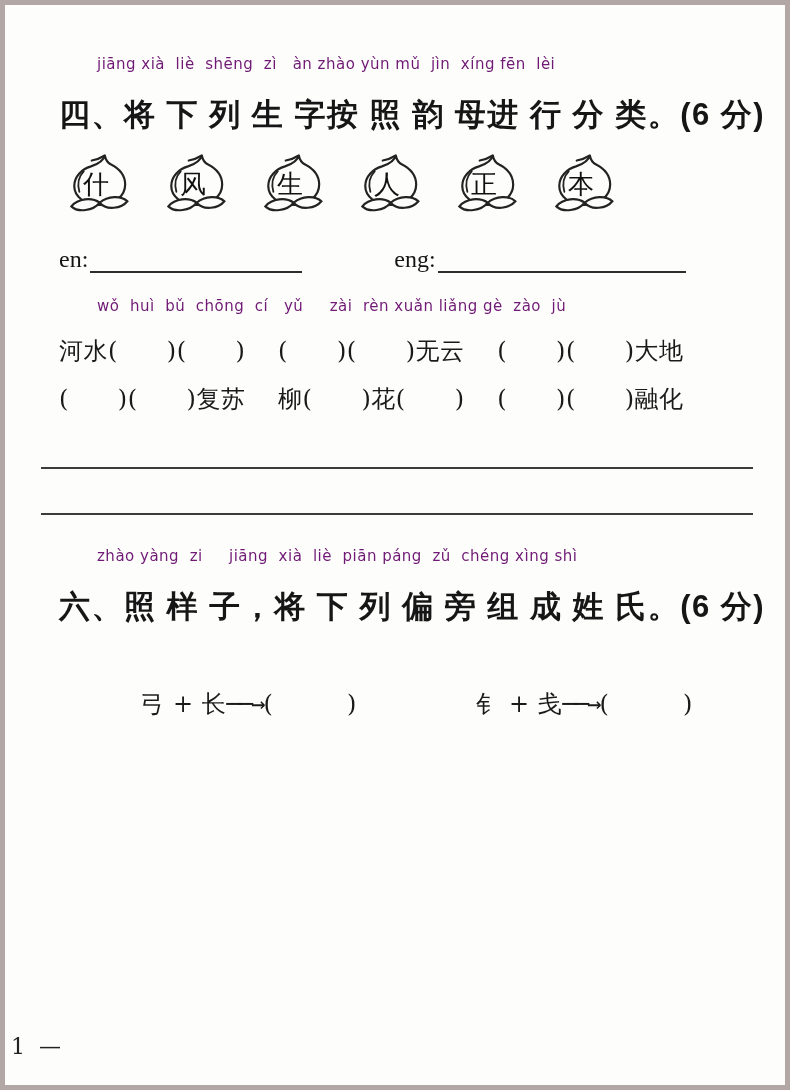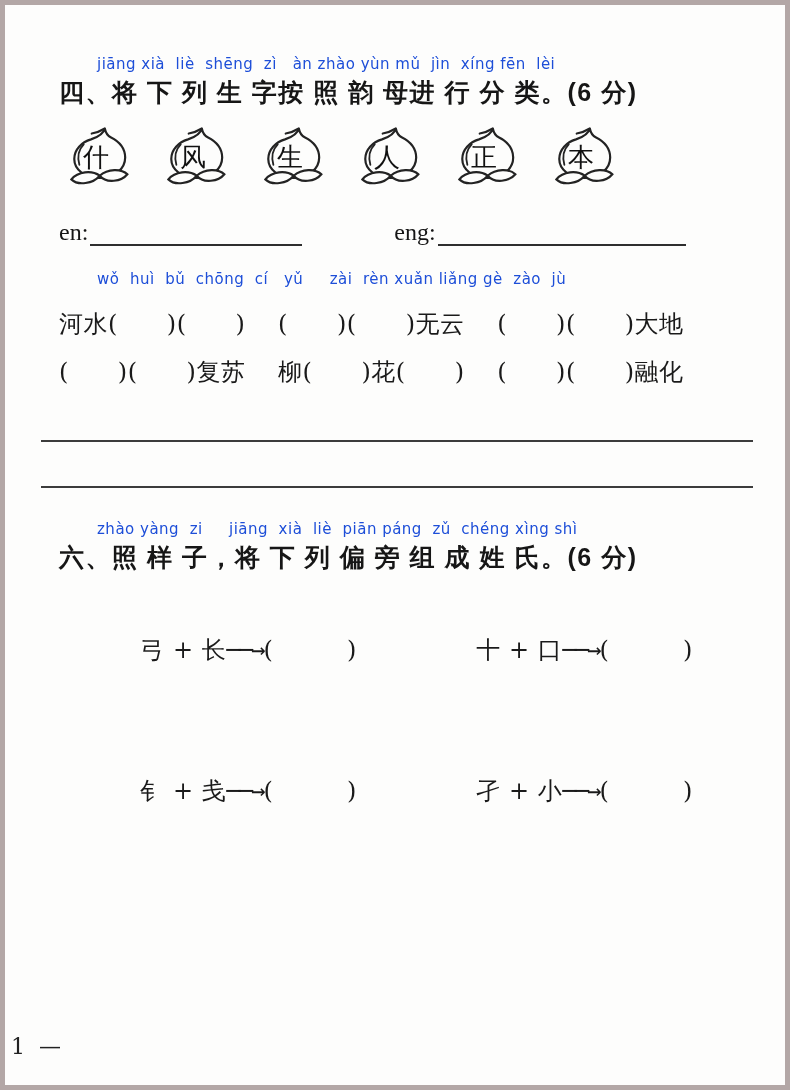--- a/index.html
+++ b/index.html
@@ -12,27 +12,27 @@
     outline:1px solid #9a9090;
     overflow:hidden;
     color:#1c1c1c;
     font-family:"DejaVu Serif", serif;
   }
   .content { padding:50px 42px 0 54px; }
 
   .pinyin {
     font-family:"DejaVu Sans", sans-serif;
     font-size:15px; letter-spacing:0.5px;
-    color:#1d4ed8; margin-left:38px;
+    color:#701a75; margin-left:38px;
     white-space:pre;
   }
   .sec-title {
     font-family:"Liberation Sans","DejaVu Sans",sans-serif;
-    font-weight:700; font-size:25px; letter-spacing:1.5px;
-    color:#161616; margin-top:3px;
+    font-weight:700; font-size:31px; letter-spacing:1.5px;
+    color:#161616; margin-top:21px;
     white-space:pre;
   }
   .bodyline {
     font-size:24px; letter-spacing:0.5px; white-space:pre;
     color:#1a1a1a;
   }
 
   
   .peach-row { display:flex; gap:17px; margin:15px 0 0 0; }
   .peach { position:relative; width:80px; height:72px; }
@@ -180,27 +180,21 @@
     <section class="mt-six">
       <div class="pinyin">zhào yàng  zi     jiāng  xià  liè  piān páng  zǔ  chéng xìng shì</div>
       <div class="sec-title">六、照 样 子，将 下 列 偏 旁 组 成 姓 氏。(6 分)</div>
 
 
       <div class="combo-grid">
         <div class="bodyline">
           <span>弓 + 长</span><span class="arrow">──→</span><span>(　　　)</span>
         </div>
         <div class="bodyline">
-          <span>十 + 口</span><span class="arrow">──→</span><span>(　　　)</span>
-        </div>
-        <div class="bodyline">
           <span>钅 + 戋</span><span class="arrow">──→</span><span>(　　　)</span>
-        </div>
-        <div class="bodyline">
-          <span>孑 + 小</span><span class="arrow">──→</span><span>(　　　)</span>
         </div>
         <div class="bodyline">
           
         </div>
         <div class="bodyline">
           
         </div>
       </div>
     </section>
 

